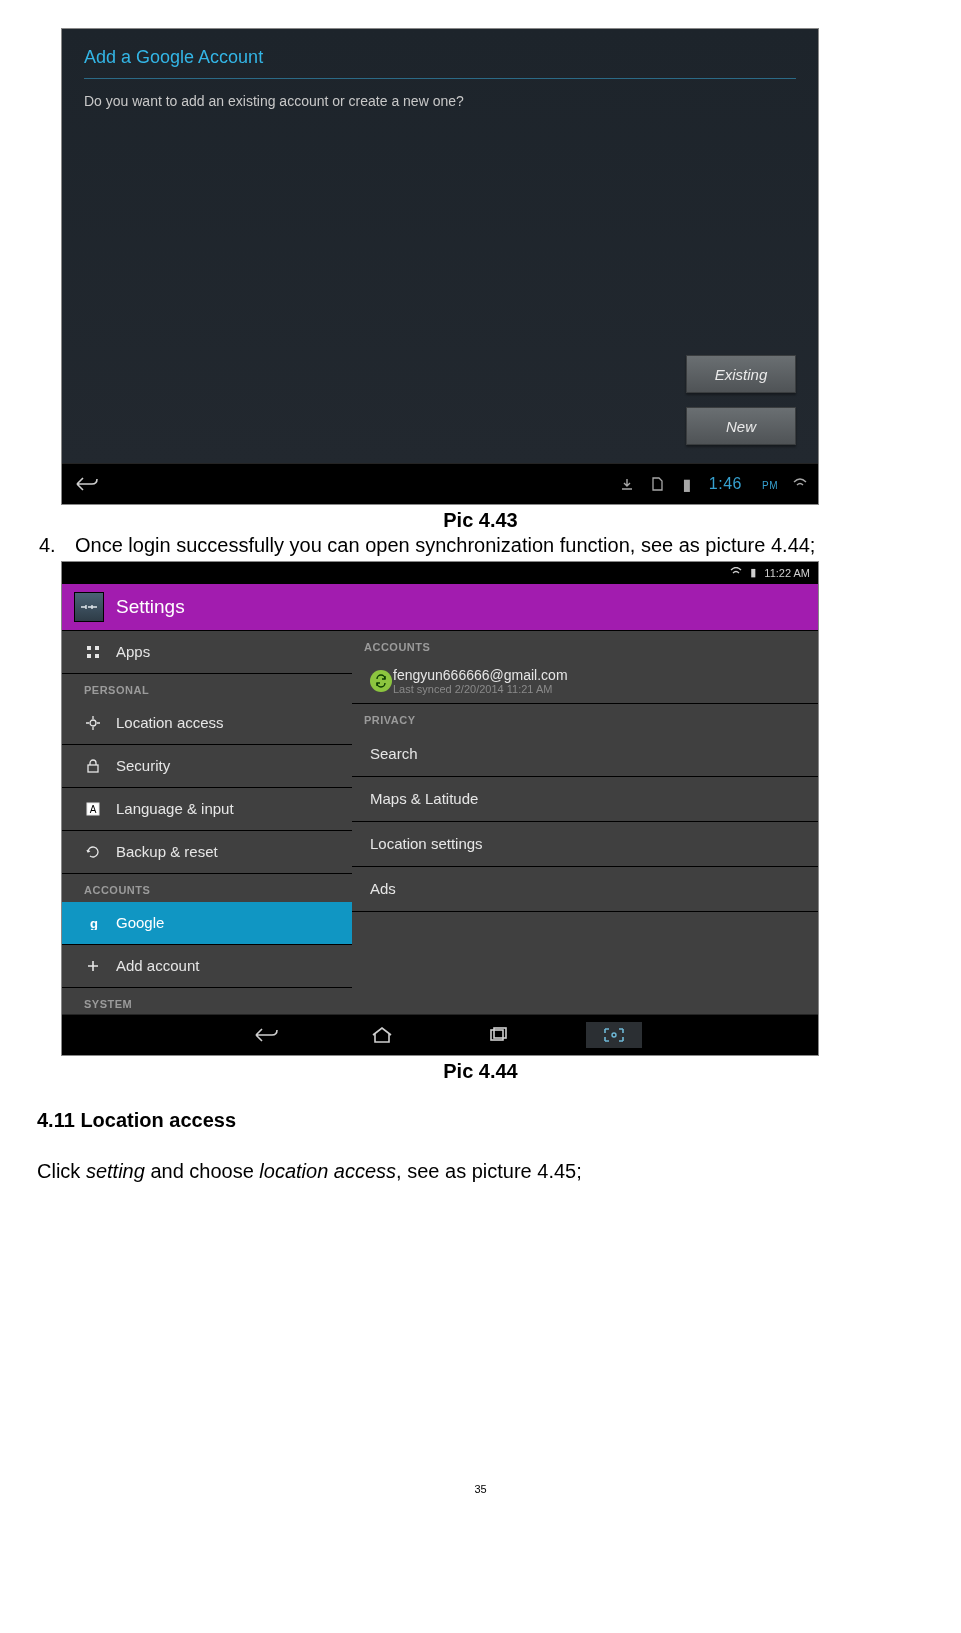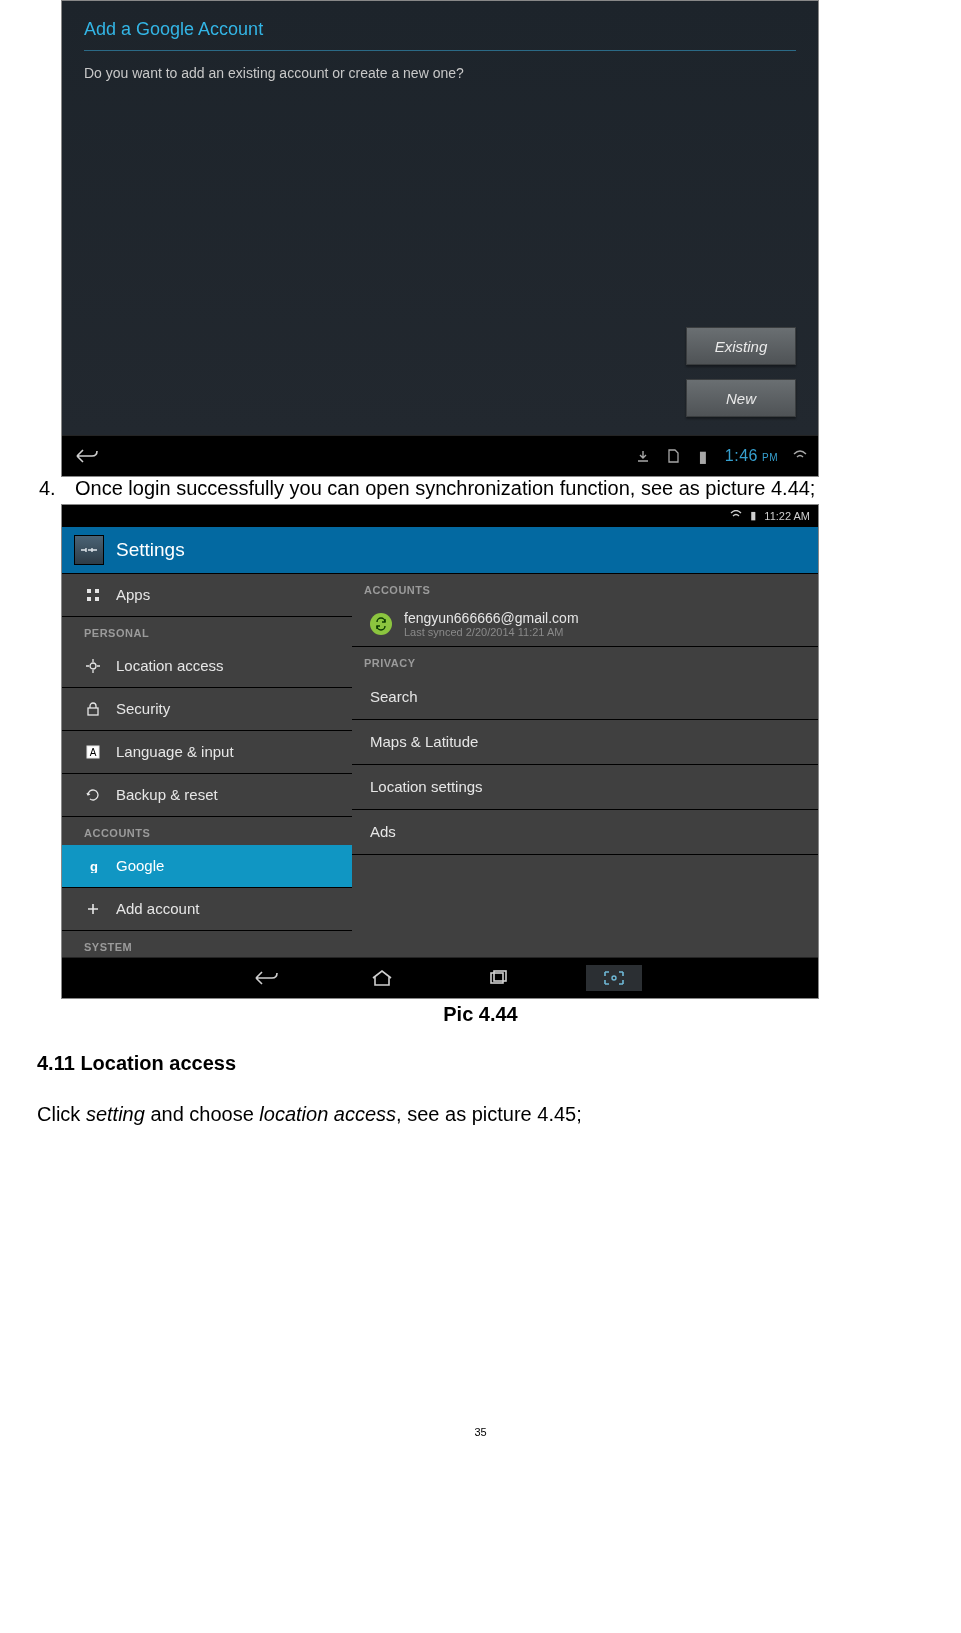--- a/index.html
+++ b/index.html
@@ -21,20 +21,21 @@
     background: #000;
     margin: 0 auto;
   }
   .shot1 {
     width: 756px;
     height: 475px;
     margin-left: 24px;
     display: flex;
     flex-direction: column;
     position: relative;
+    margin-top: 28px;
   }
   .shot1-main {
     flex: 1 1 auto;
     background: linear-gradient(180deg, #1d242b 0%, #22282f 100%);
     padding: 18px 22px 0 22px;
     position: relative;
     display: flex;
     flex-direction: column;
   }
   .dlg-title {
@@ -90,21 +91,21 @@
     align-items: center;
     justify-content: center;
     color: #cfcfcf;
   }
   .nav-clock {
     color: #36a0cf;
     font-size: 16px;
     letter-spacing: 0.5px;
     display: flex;
     align-items: baseline;
-    gap: 4px;
+    gap: 20px;
   }
   .nav-clock-ampm { font-size: 10px; }
   .nav-mini-icon {
     width: 16px; height: 14px;
     display:flex; align-items:center; justify-content:center;
     color:#a8a8a8;
   }
 
   
   .caption {
@@ -141,21 +142,21 @@
     display: flex;
     align-items: center;
     justify-content: flex-end;
     gap: 8px;
     padding: 0 8px;
     color: #cfcfcf;
     font-size: 11px;
   }
   .shot2-header {
     height: 46px;
-    background: #0369a1;
+    background: #a21caf;
     display: flex;
     align-items: center;
     gap: 12px;
     padding: 0 12px;
     border-bottom: 1px solid #000;
   }
   .settings-icn {
     width: 28px; height: 28px;
     background: linear-gradient(180deg,#4a6375,#2e3c47);
     border: 1px solid #000;
@@ -222,21 +223,21 @@
     gap: 12px;
     padding: 10px 10px 10px 18px;
     border-bottom: 1px solid #000;
     color: #e6e6e6;
     font-size: 15px;
     min-height: 24px;
   }
   .r-account {
     display: flex;
     align-items: center;
-    gap: 12px;
+    gap: 1px;
     padding: 8px 10px 8px 18px;
     border-bottom: 1px solid #000;
   }
   .sync-badge {
     width: 22px; height: 22px;
     border-radius: 50%;
     background: #8cc53f;
     color: #0b3b00;
     display:flex; align-items:center; justify-content:center;
     font-size: 13px;
@@ -323,20 +324,21 @@
         <span class="nav-clock-ampm">PM</span>
       </div>
       <div class="nav-mini-icon">
         <svg width="14" height="12" viewBox="0 0 14 12">
             <path d="M1 4 Q7 -2 13 4 M4 7 Q7 4 10 7 M7 10 L7 10" stroke="currentColor" stroke-width="1.4" fill="none"></path>
           </svg>
       </div>
     </div>
   </div>
 
+  <div class="caption">Pic 4.43</div>
 
   <div class="numbered-line">
     <span class="num">4.</span>
     <span class="txt">Once login successfully you can open synchronization function, see as picture 4.44;</span>
   </div>
 
   <div class="shot shot2">
     <div class="shot2-statusbar">
       <span>
         <svg width="12" height="10" viewBox="0 0 12 10">

